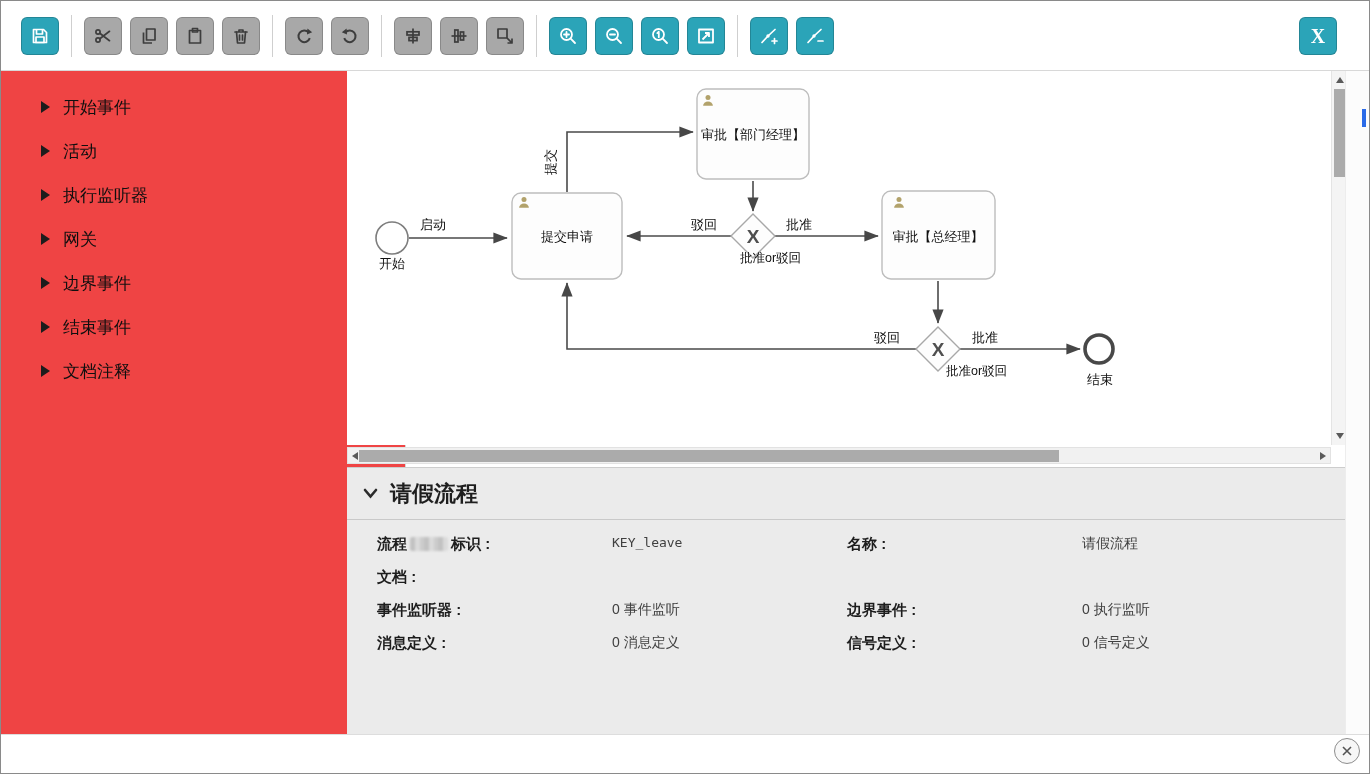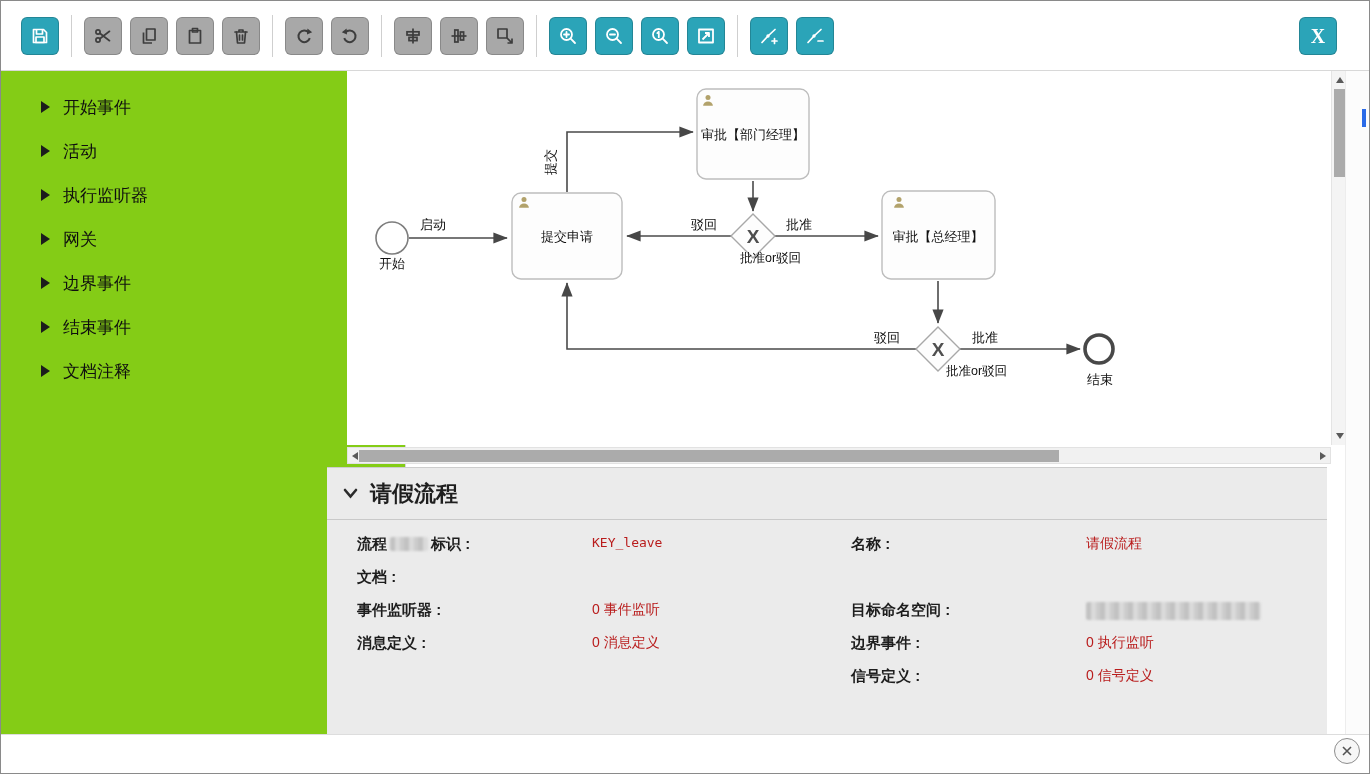--- a/index.html
+++ b/index.html
@@ -12,21 +12,21 @@
              border-bottom:1px solid #d8d8d8; display:flex; align-items:center; padding-left:20px; }
   .tb-btn { width:38px; height:38px; border-radius:6px; background:#2ba4b8; color:#fff;
             display:flex; align-items:center; justify-content:center; margin-right:8px;
             border:1px solid rgba(0,0,0,0.18); cursor:pointer; flex:none; }
   .tb-btn.disabled { background:#a8a8a8; color:#3d3d3d; }
   .tb-btn svg { display:block; }
   .tb-sep { width:1px; height:42px; background:#cfcfcf; margin:0 12px 0 4px; flex:none; }
   .tb-close { position:absolute; right:32px; top:16px; margin:0; font:bold 20px "Liberation Serif",serif; }
 
   
-  .sidebar { position:absolute; top:70px; left:0; width:405px; bottom:0; background:#84cc16;
+  .sidebar { position:absolute; top:70px; left:0; width:405px; bottom:0; background:#ef4444;
              border-right:1px solid #d6d6d6; padding-top:14px; }
   .palette-item { display:flex; align-items:center; height:44px; padding-left:40px;
                   font-size:17px; color:#0f0f0f; cursor:pointer; }
   .chev-right { width:0; height:0; border-left:9px solid #1c1c1c; border-top:6px solid transparent;
                 border-bottom:6px solid transparent; margin-right:13px; flex:none; }
 
   
   .canvas { position:absolute; left:346px; top:70px; width:984px; height:374px; background:#fff; overflow:hidden; }
   .canvas svg { font-family:inherit; }
   .user-icon { fill:#b2a26b; }
@@ -42,32 +42,32 @@
   .vs-thumb { position:absolute; left:2px; top:18px; width:11px; height:88px; background:#ababab; }
   .vs-arrow { position:absolute; left:0; width:15px; height:14px; display:flex; align-items:center; justify-content:center; }
   .vs-arrow.up { top:2px; } .vs-arrow.down { bottom:2px; }
   .tri-left  { width:0; height:0; border-right:6px solid #5a5a5a; border-top:4px solid transparent; border-bottom:4px solid transparent; }
   .tri-right { width:0; height:0; border-left:6px solid #5a5a5a; border-top:4px solid transparent; border-bottom:4px solid transparent; }
   .tri-up    { width:0; height:0; border-bottom:6px solid #5a5a5a; border-left:4px solid transparent; border-right:4px solid transparent; }
   .tri-down  { width:0; height:0; border-top:6px solid #5a5a5a; border-left:4px solid transparent; border-right:4px solid transparent; }
   .outer-hs-arrow { position:absolute; left:1350px; top:449px; }
 
   
-  .props { position:absolute; left:326px; top:466px; width:1000px; height:267px;
+  .props { position:absolute; left:346px; top:466px; width:1000px; height:267px;
            background:#ebebeb; border-top:1px solid #cdcdcd; }
   .props-header { height:52px; display:flex; align-items:center; padding-left:16px;
                   border-bottom:1px solid #c9c9c9; cursor:pointer; }
   .props-title { font:bold 22px "Liberation Serif","DejaVu Serif",serif; color:#1e1e1e; margin-left:12px; }
-  .props-body { display:flex; padding:14px 0 0 30px;gap:24px; }
+  .props-body { display:flex; padding:14px 0 0 30px; }
   .pcol { display:flex; flex-direction:column; }
   .pcol.left { width:470px; } .pcol.right { width:470px; }
   .prow { display:flex; align-items:flex-start; min-height:33px; }
   .prow.tall { min-height:66px; }
   .plabel { width:235px; font-weight:bold; font-size:15px; color:#1d1d1d; padding-right:10px; line-height:20px; }
-  .pvalue { flex:1; font-size:14px; color:#b91c1c; padding-top:1px; }
+  .pvalue { flex:1; font-size:14px; color:#404040; padding-top:1px; }
   .mono { font-family:"DejaVu Sans Mono","Liberation Mono",monospace; font-size:13px; }
 
   .redact { background:repeating-linear-gradient(90deg,#c2c2c2 0 5px,#dadada 5px 10px,#cccccc 10px 14px);
             filter:blur(1.3px); border-radius:2px; display:inline-block; }
   .redact-sm { width:38px; height:14px; vertical-align:-2px; margin:0 3px; }
   .redact-lg { width:175px; height:18px; margin-top:1px; }
 
   
   .bottom-strip { position:absolute; left:0; top:733px; right:0; height:41px; background:#fff; border-top:1px solid #dddddd; }
   .page-close { position:absolute; right:9px; top:737px; width:26px; height:26px; border-radius:50%;
@@ -345,24 +345,20 @@
       </div>
       <div class="pcol right">
         <div class="prow">
           <div class="plabel">名称 :</div>
           <div class="pvalue">请假流程</div>
         </div>
         <div class="prow">
           <div class="pvalue"></div>
         </div>
         <div class="prow">
-          <div class="plabel">目标命名空间 :</div>
-          <div class="pvalue"><span class="redact redact-lg"></span></div>
-        </div>
-        <div class="prow">
           <div class="plabel">边界事件 :</div>
           <div class="pvalue">0 执行监听</div>
         </div>
         <div class="prow">
           <div class="plabel">信号定义 :</div>
           <div class="pvalue">0 信号定义</div>
         </div>
       </div>
     </div>
   </div>

